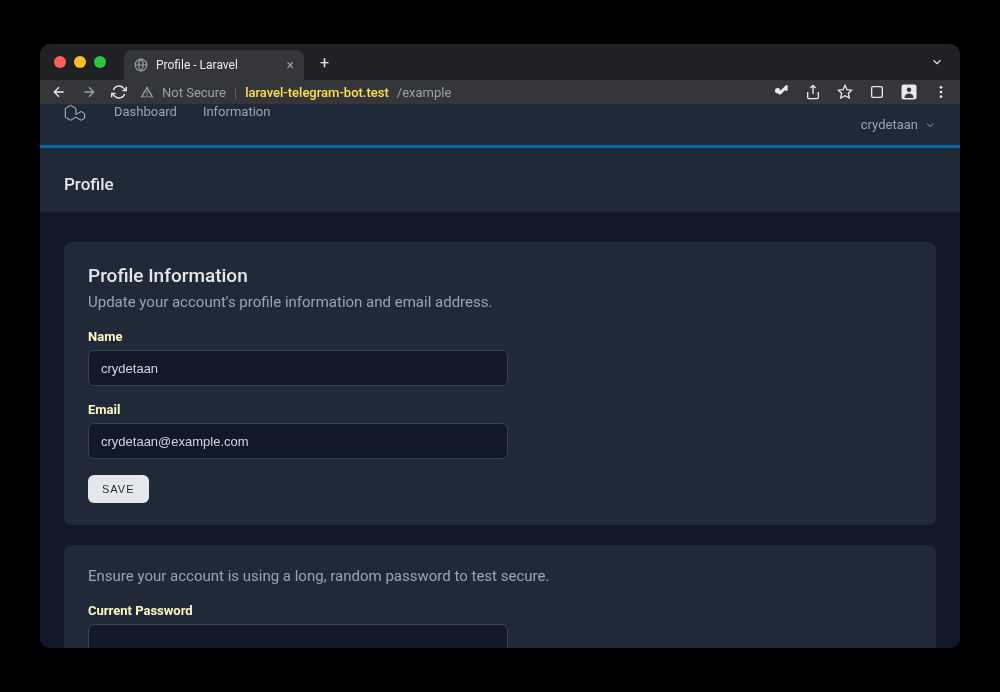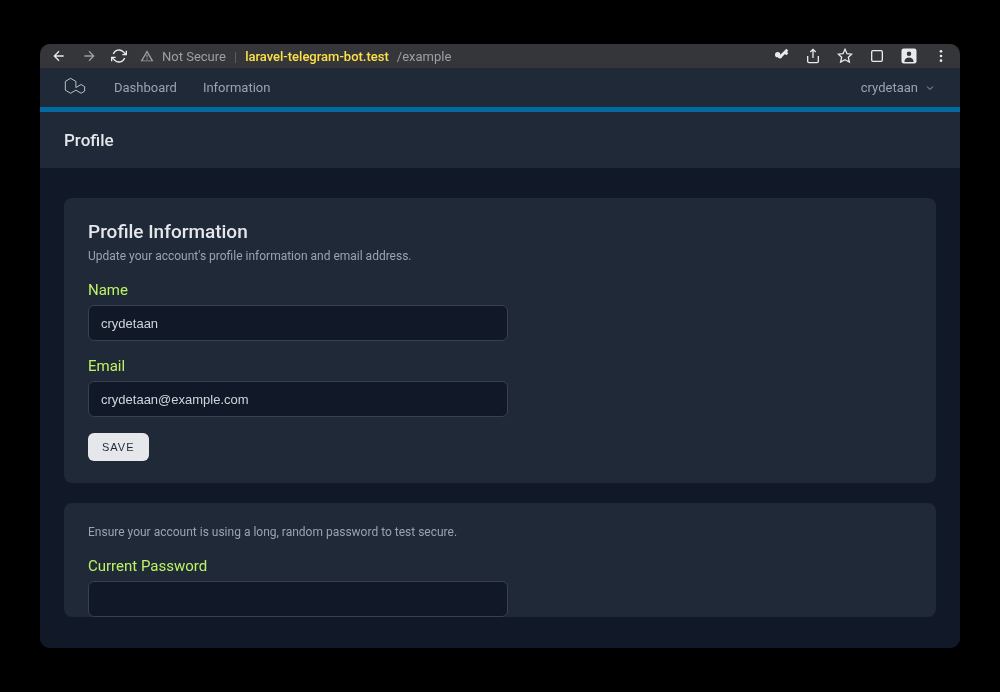--- a/index.html
+++ b/index.html
@@ -84,50 +84,49 @@
   .app {
     flex: 1;
     background: #111827;
     display: flex;
     flex-direction: column;
     overflow: hidden;
   }
   .app-nav {
     height: 44px;
     background: #1f2937;
-    border-bottom: 5px solid #0369a1;
-    display: flex;
-    align-items: center;
+    border-bottom: 3px solid #0369a1;
+    display: flex;
     padding: 0 24px;
   }
   .logo { width: 22px; height: 22px; color: #d1d5db; margin-right: 28px; }
   .nav-links { display: flex; gap: 26px; }
   .nav-link { color: #9ca3af; font-size: 13px; cursor: pointer; }
   .nav-user { margin-left: auto; color: #9ca3af; font-size: 13px; display: flex; align-items: center; gap: 6px; cursor: pointer; }
   .page-header {
     padding: 18px 24px;
     background: #1f2937;
   }
-  .page-title { color: #e5e7eb; font-size: 17px; font-weight: 500; }
+  .page-title { color: #e5e7eb; font-size: 17px; font-weight: 500; margin-top: 8px; }
   .page-body {
     flex: 1;
     padding: 30px 24px;
     overflow: hidden;
     display: flex;
     flex-direction: column;
     gap: 20px;
   }
   .card {
     background: #1f2937;
     border-radius: 8px;
     padding: 22px 24px;
   }
   .card-title { color: #e5e7eb; font-size: 19px; font-weight: 500; margin-bottom: 6px; }
-  .card-desc { color: #9ca3af; font-size: 12px; margin-bottom: 18px; }
-  .field-label { color: #bef264; font-size: 15px; display: block; margin-bottom: 6px; }
+  .card-desc { color: #9ca3af; font-size: 15px; margin-bottom: 18px; }
+  .field-label { color: #fef9c3; font-size: 13px; display: block; margin-bottom: 6px; font-weight: bold; }
   .field-input {
     width: 420px;
     height: 36px;
     background: #111827;
     border: 1px solid #374151;
     border-radius: 6px;
     color: #d1d5db;
     padding: 0 12px;
     font-size: 13px;
     margin-bottom: 16px;
@@ -145,20 +144,44 @@
     cursor: pointer;
   }
   .globe-icon { width: 14px; height: 14px; }
   svg { display: block; }
 </style>
 </head>
 <body>
 
 <div class="browser-window">
 
+  <div class="tabbar">
+    <div class="traffic-lights">
+      <div class="tl red"></div>
+      <div class="tl yellow"></div>
+      <div class="tl green"></div>
+    </div>
+    <div class="tab">
+      <span>
+        <svg class="globe-icon" viewBox="0 0 24 24" fill="none" stroke="#9aa0a6" stroke-width="2">
+          <circle cx="12" cy="12" r="10"></circle>
+          <path d="M2 12h20M12 2a15 15 0 010 20M12 2a15 15 0 000 20"></path>
+        </svg>
+      </span>
+      <span class="tab-title">Profile - Laravel</span>
+      <span class="tab-close">×</span>
+    </div>
+    <div class="new-tab">+</div>
+    <div class="tabbar-spacer"></div>
+    <div class="dropdown-caret">
+      <svg width="14" height="14" viewBox="0 0 24 24" fill="none" stroke="currentColor" stroke-width="2">
+          <path d="M6 9l6 6 6-6"></path>
+        </svg>
+    </div>
+  </div>
 
   <div class="toolbar">
     <div class="nav-icon">
       <svg width="16" height="16" viewBox="0 0 24 24" fill="none" stroke="currentColor" stroke-width="2">
           <path d="M19 12H5M12 19l-7-7 7-7"></path>
         </svg>
     </div>
     <div class="nav-icon dim">
       <svg width="16" height="16" viewBox="0 0 24 24" fill="none" stroke="currentColor" stroke-width="2">
           <path d="M5 12h14M12 5l7 7-7 7"></path>

